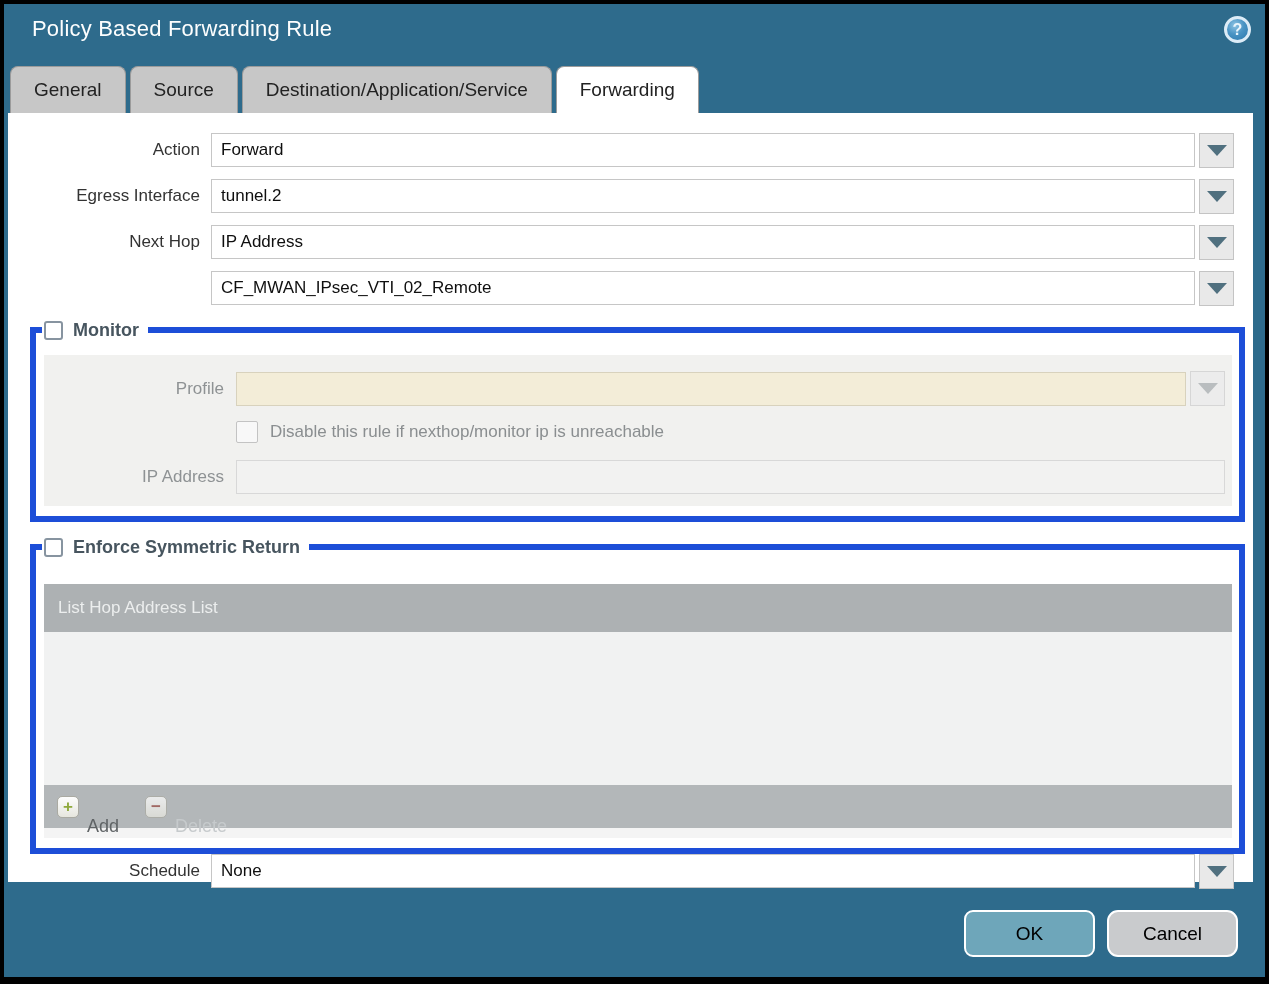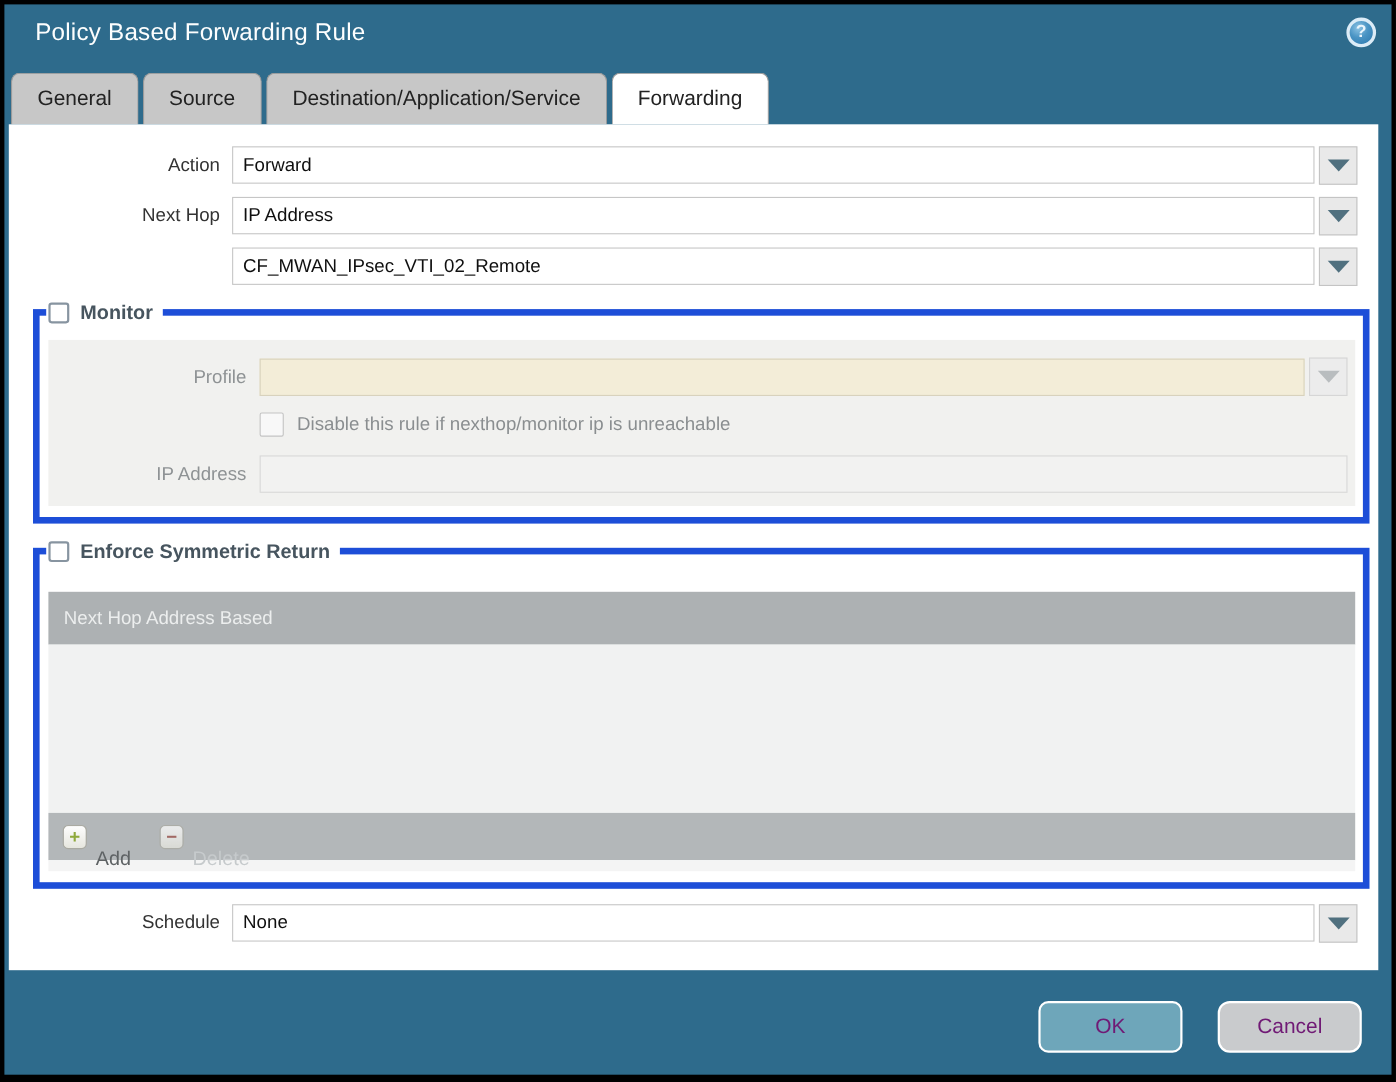--- a/index.html
+++ b/index.html
@@ -66,26 +66,26 @@
   .sqicon { width:22px; height:22px; border-radius:5px; border:1px solid #aaaaa2;
             background:linear-gradient(#fdfdfd,#e6e6de); display:flex; align-items:center; justify-content:center;
             font-size:17px; font-weight:bold; line-height:1; }
   .sqicon.plus { color:#8fa93c; }
   .sqicon.minus { color:#9c5048; }
   .tbtn .t1 { font-size:18px; color:#5f6365;margin-top:40px; }
   .tbtn.disabled { cursor:default; }
   .tbtn.disabled .t1 { color:#c6cacc; }
   .tbtn.disabled .sqicon { opacity:.75; }
 
-  .schedule { margin-top:14px; }
+  .schedule { }
 
   
   .footer { display:flex; justify-content:flex-end; gap:12px; padding:28px 27px 0 0; }
-  .btn { width:131px; height:47px; border-radius:9px; border:2px solid #fff; font-size:19px; color:#701a75;
-         display:flex; align-items:center; justify-content:center; cursor:pointer;margin-left:20px; }
+  .btn { width:131px; height:47px; border-radius:9px; border:2px solid #fff; font-size:19px; color:#000000;
+         display:flex; align-items:center; justify-content:center; cursor:pointer; }
   .btn.ok { background:#6ea6ba; }
   .btn.cancel { background:#c9cbcd;border-radius:11px; }
 </style>
 </head>
 <body>
 
 <div class="frame">
   <div class="window">
 
     <div class="titlebar">
@@ -105,20 +105,29 @@
       <div class="row">
         <div class="lbl">Action</div>
         <div class="field">
           <span>Forward</span>
         </div>
         <div class="dd">
           <span class="tri"></span>
         </div>
       </div>
 
+      <div class="row">
+        <div class="lbl">Egress Interface</div>
+        <div class="field">
+          <span>tunnel.2</span>
+        </div>
+        <div class="dd">
+          <span class="tri"></span>
+        </div>
+      </div>
 
       <div class="row">
         <div class="lbl">Next Hop</div>
         <div class="field">
           <span>IP Address</span>
         </div>
         <div class="dd">
           <span class="tri"></span>
         </div>
       </div>
@@ -160,21 +169,21 @@
           </div>
         </div>
       </div>
 
       <div class="fieldset" style="padding-top:28px;">
         <div class="legend">
           <span class="cb"></span>
           <span class="txt">Enforce Symmetric Return</span>
         </div>
         <div class="table">
-          <div class="thead">Next Hop Address Based</div>
+          <div class="thead">List Hop Address List</div>
           <div class="tbody"></div>
           <div class="tfoot">
             <div class="tbtn">
               <span class="sqicon plus">+</span>
               <span class="t1">Add</span>
             </div>
             <div class="tbtn disabled">
               <span class="sqicon minus">−</span>
               <span class="t1">Delete</span>
             </div>

